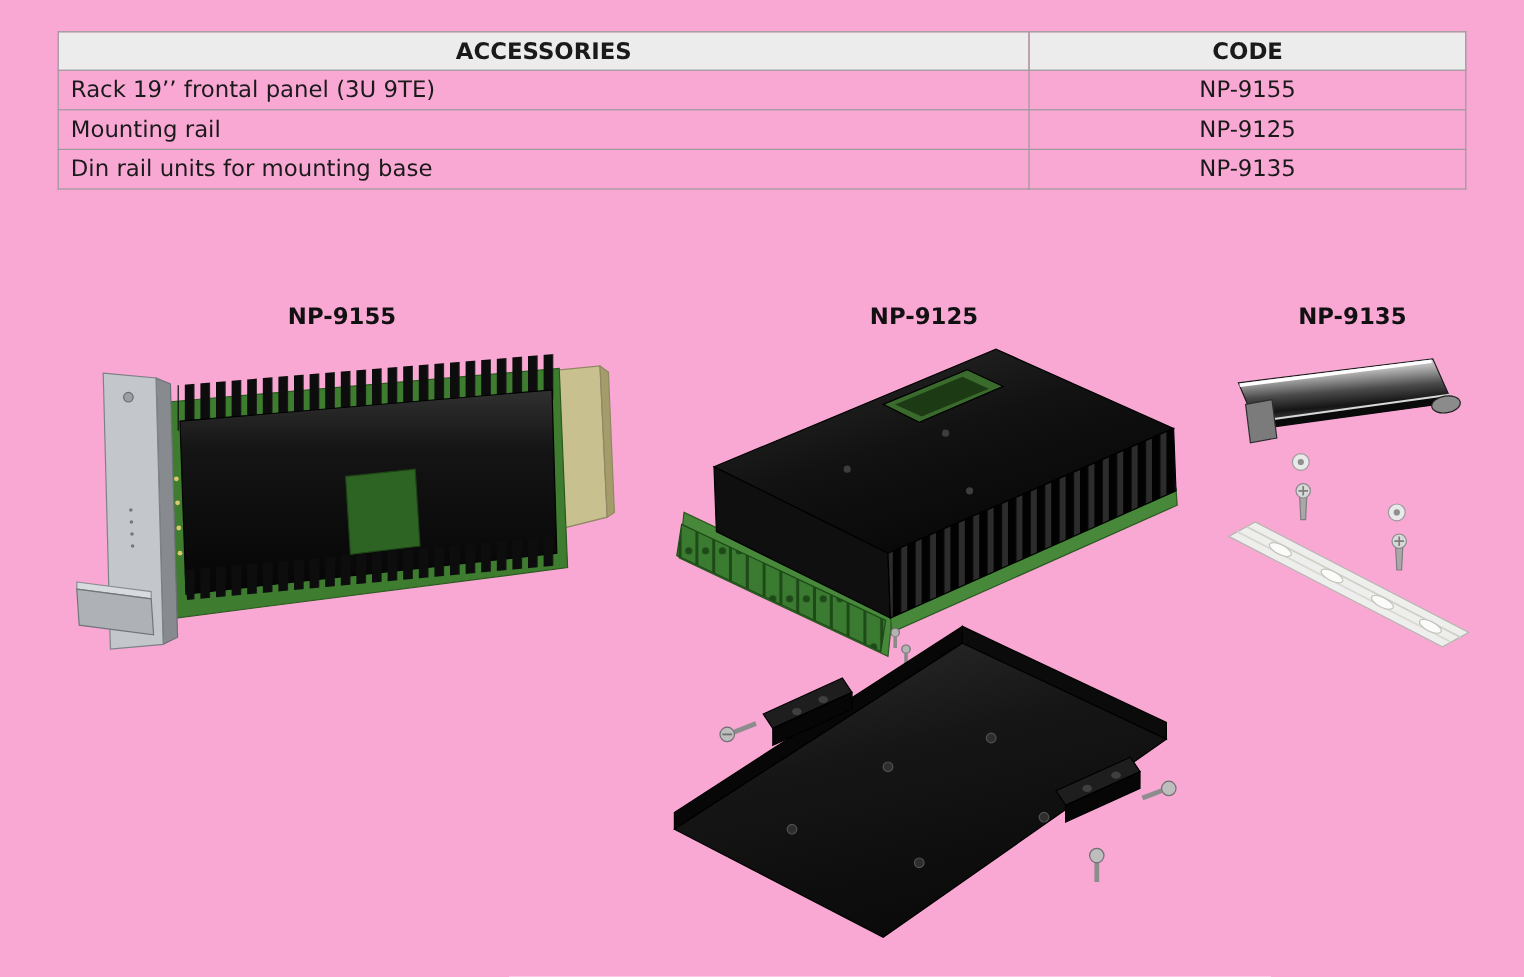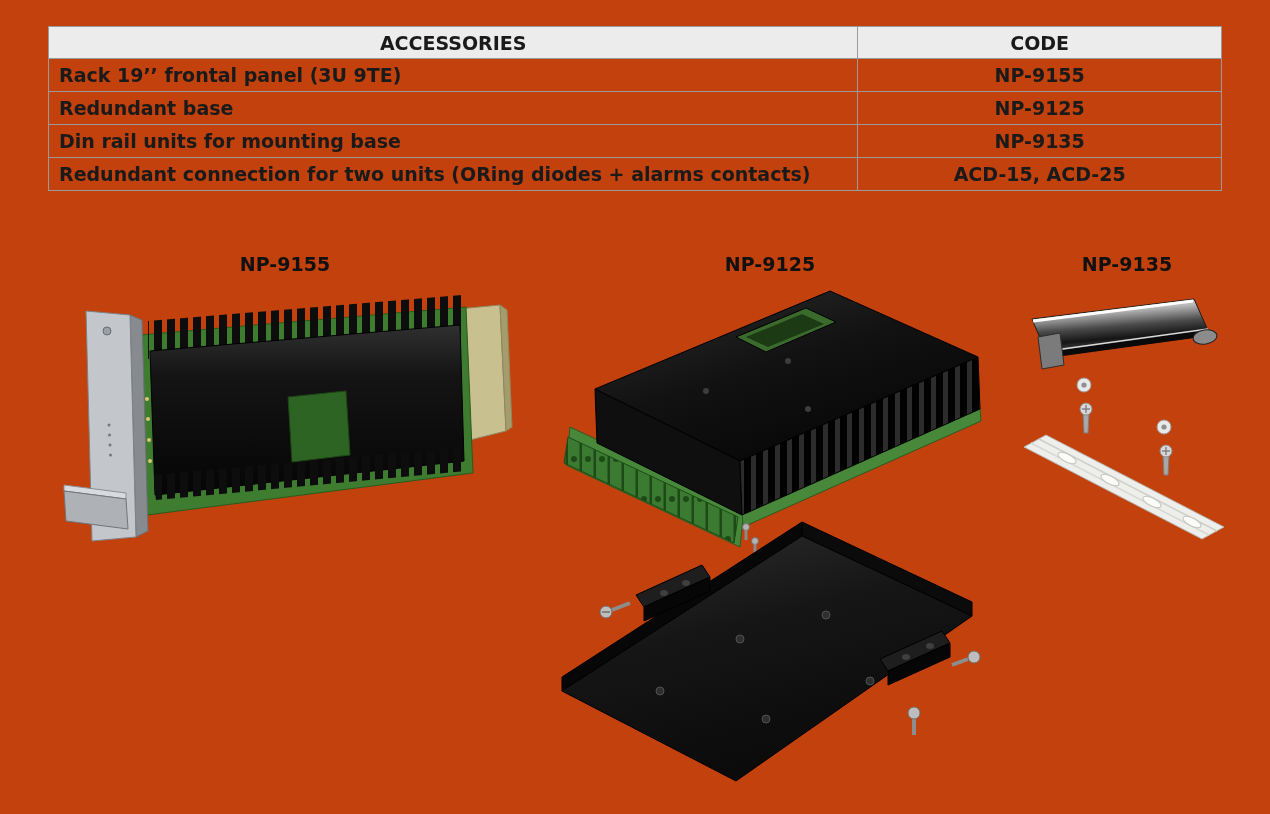--- a/index.html
+++ b/index.html
@@ -1,41 +1,40 @@
 <!DOCTYPE html>
 <html><head>
 <meta charset="utf-8">
 <style>
   * { box-sizing: border-box; }
   html, body { margin: 0; padding: 0; background: #ffffff; }
   .page {
     position: relative;
     width: 1270px;
     height: 814px;
-    background: #c2410c;
+    background: #f9a8d4;
     font-family: "DejaVu Sans", "Liberation Sans", sans-serif;
     overflow: hidden;
   }
   table.acc-table {
     position: absolute;
     left: 48px;
     top: 26px;
     width: 1174px;
     border-collapse: collapse;
     table-layout: fixed;
   }
   .acc-table th, .acc-table td {
     border: 1px solid #9a9a9a;
     font-size: 19px;
     color: #1a1a1a;
     padding: 2px 10px;
     height: 33px;
     overflow: hidden;
     white-space: nowrap;
-    font-weight: bold;
   }
   .acc-table th {
     background: #ececec;
     font-weight: bold;
     text-align: center;
     height: 32px;
   }
   .acc-table td.code { text-align: center; }
   .figure { position: absolute; top: 253px; }
   .fig-label {
@@ -66,30 +65,26 @@
         <th>ACCESSORIES</th>
         <th>CODE</th>
       </tr>
     </thead>
     <tbody>
       <tr>
         <td>Rack 19’’ frontal panel (3U 9TE)</td>
         <td class="code">NP-9155</td>
       </tr>
       <tr>
-        <td>Redundant base</td>
+        <td>Mounting rail</td>
         <td class="code">NP-9125</td>
       </tr>
       <tr>
         <td>Din rail units for mounting base</td>
         <td class="code">NP-9135</td>
-      </tr>
-      <tr>
-        <td>Redundant connection for two units (ORing diodes + alarms contacts)</td>
-        <td class="code">ACD-15, ACD-25</td>
       </tr>
     </tbody>
   </table>
 
   <div class="figure" id="fig-np9155">
     <div class="fig-label">NP-9155</div>
     <svg class="fig-svg" width="470" height="290" viewBox="0 0 470 290">
       <defs>
         <pattern id="fins1" width="13" height="60" patternUnits="userSpaceOnUse">
           <rect x="0" y="0" width="8" height="60" fill="#0d0d0d"></rect>

